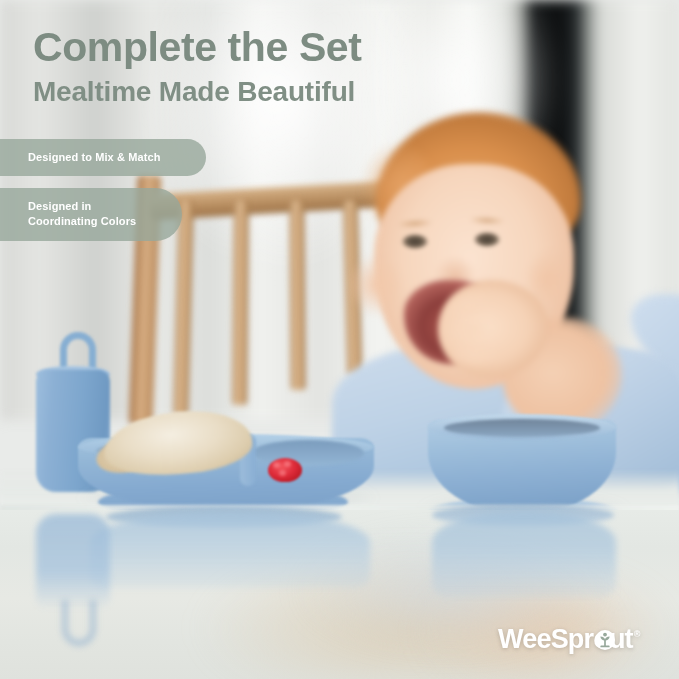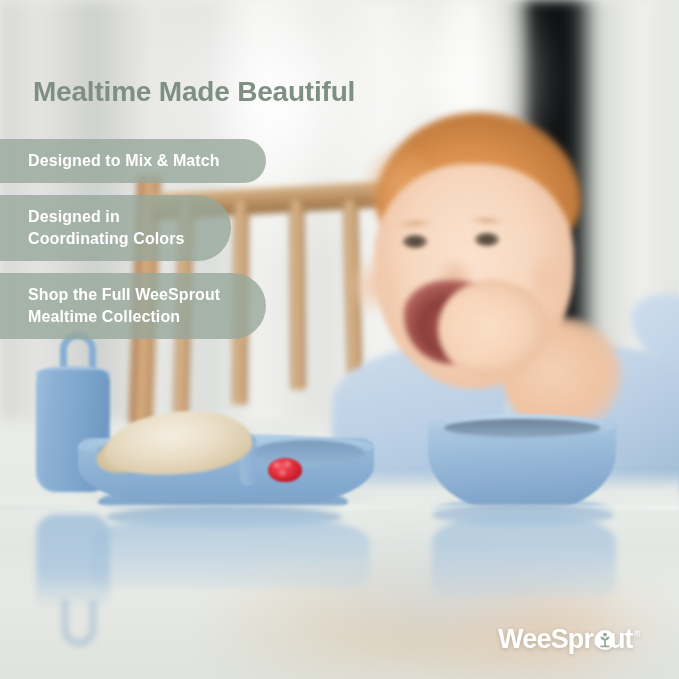--- a/index.html
+++ b/index.html
@@ -387,21 +387,21 @@
     position:relative;
     margin-bottom:12px;
     background:rgba(151,168,155,.80);
     border-radius:0 40px 40px 0;
     padding:11px 46px 11px 28px;
     display:inline-block;
     min-width:180px;
   }
   .badge-text {
     color:#ffffff;
-    font-size:16px;
+    font-size:11px;
     font-weight:bold;
     line-height:1.38;
     letter-spacing:.1px;
     white-space:pre-line;
     display:block;
   }
 
   
   .logo {
     position:absolute; left:498px; top:626px;
@@ -506,33 +506,30 @@
 
     </div>
     <div class="r-base1"></div>
     <div class="r-base2"></div>
     <div class="r-plate"></div>
     <div class="r-bowl"></div>
     <div class="r-cup"></div>
     <div class="r-cup-handle"></div>
   </div>
 
+  <div class="headline">Complete the Set</div>
   <div class="subhead">Mealtime Made Beautiful</div>
 
   <div class="badges">
     <div class="badge">
       <span class="badge-text">Designed to Mix &amp; Match</span>
     </div>
     <div class="badge">
       <span class="badge-text">Designed in
 Coordinating Colors</span>
-    </div>
-    <div class="badge">
-      <span class="badge-text">Shop the Full WeeSprout
-Mealtime Collection</span>
     </div>
   </div>
 
   <div class="logo">
     <div class="logo-text">WeeSprout</div>
     <div class="sprout-o">
       <svg viewBox="0 0 22 22" width="22" height="22" aria-hidden="true">
         <circle cx="11" cy="11" r="10" fill="#ffffff"></circle>
         <path d="M11 17.2 L11 10.4" stroke="#97a89b" stroke-width="1.7" stroke-linecap="round" fill="none"></path>
         <path d="M11 11.6 C8.1 11.6 6.4 9.9 6.4 7.6 C9.1 7.6 11 9.2 11 11.6 Z" fill="#97a89b"></path>

